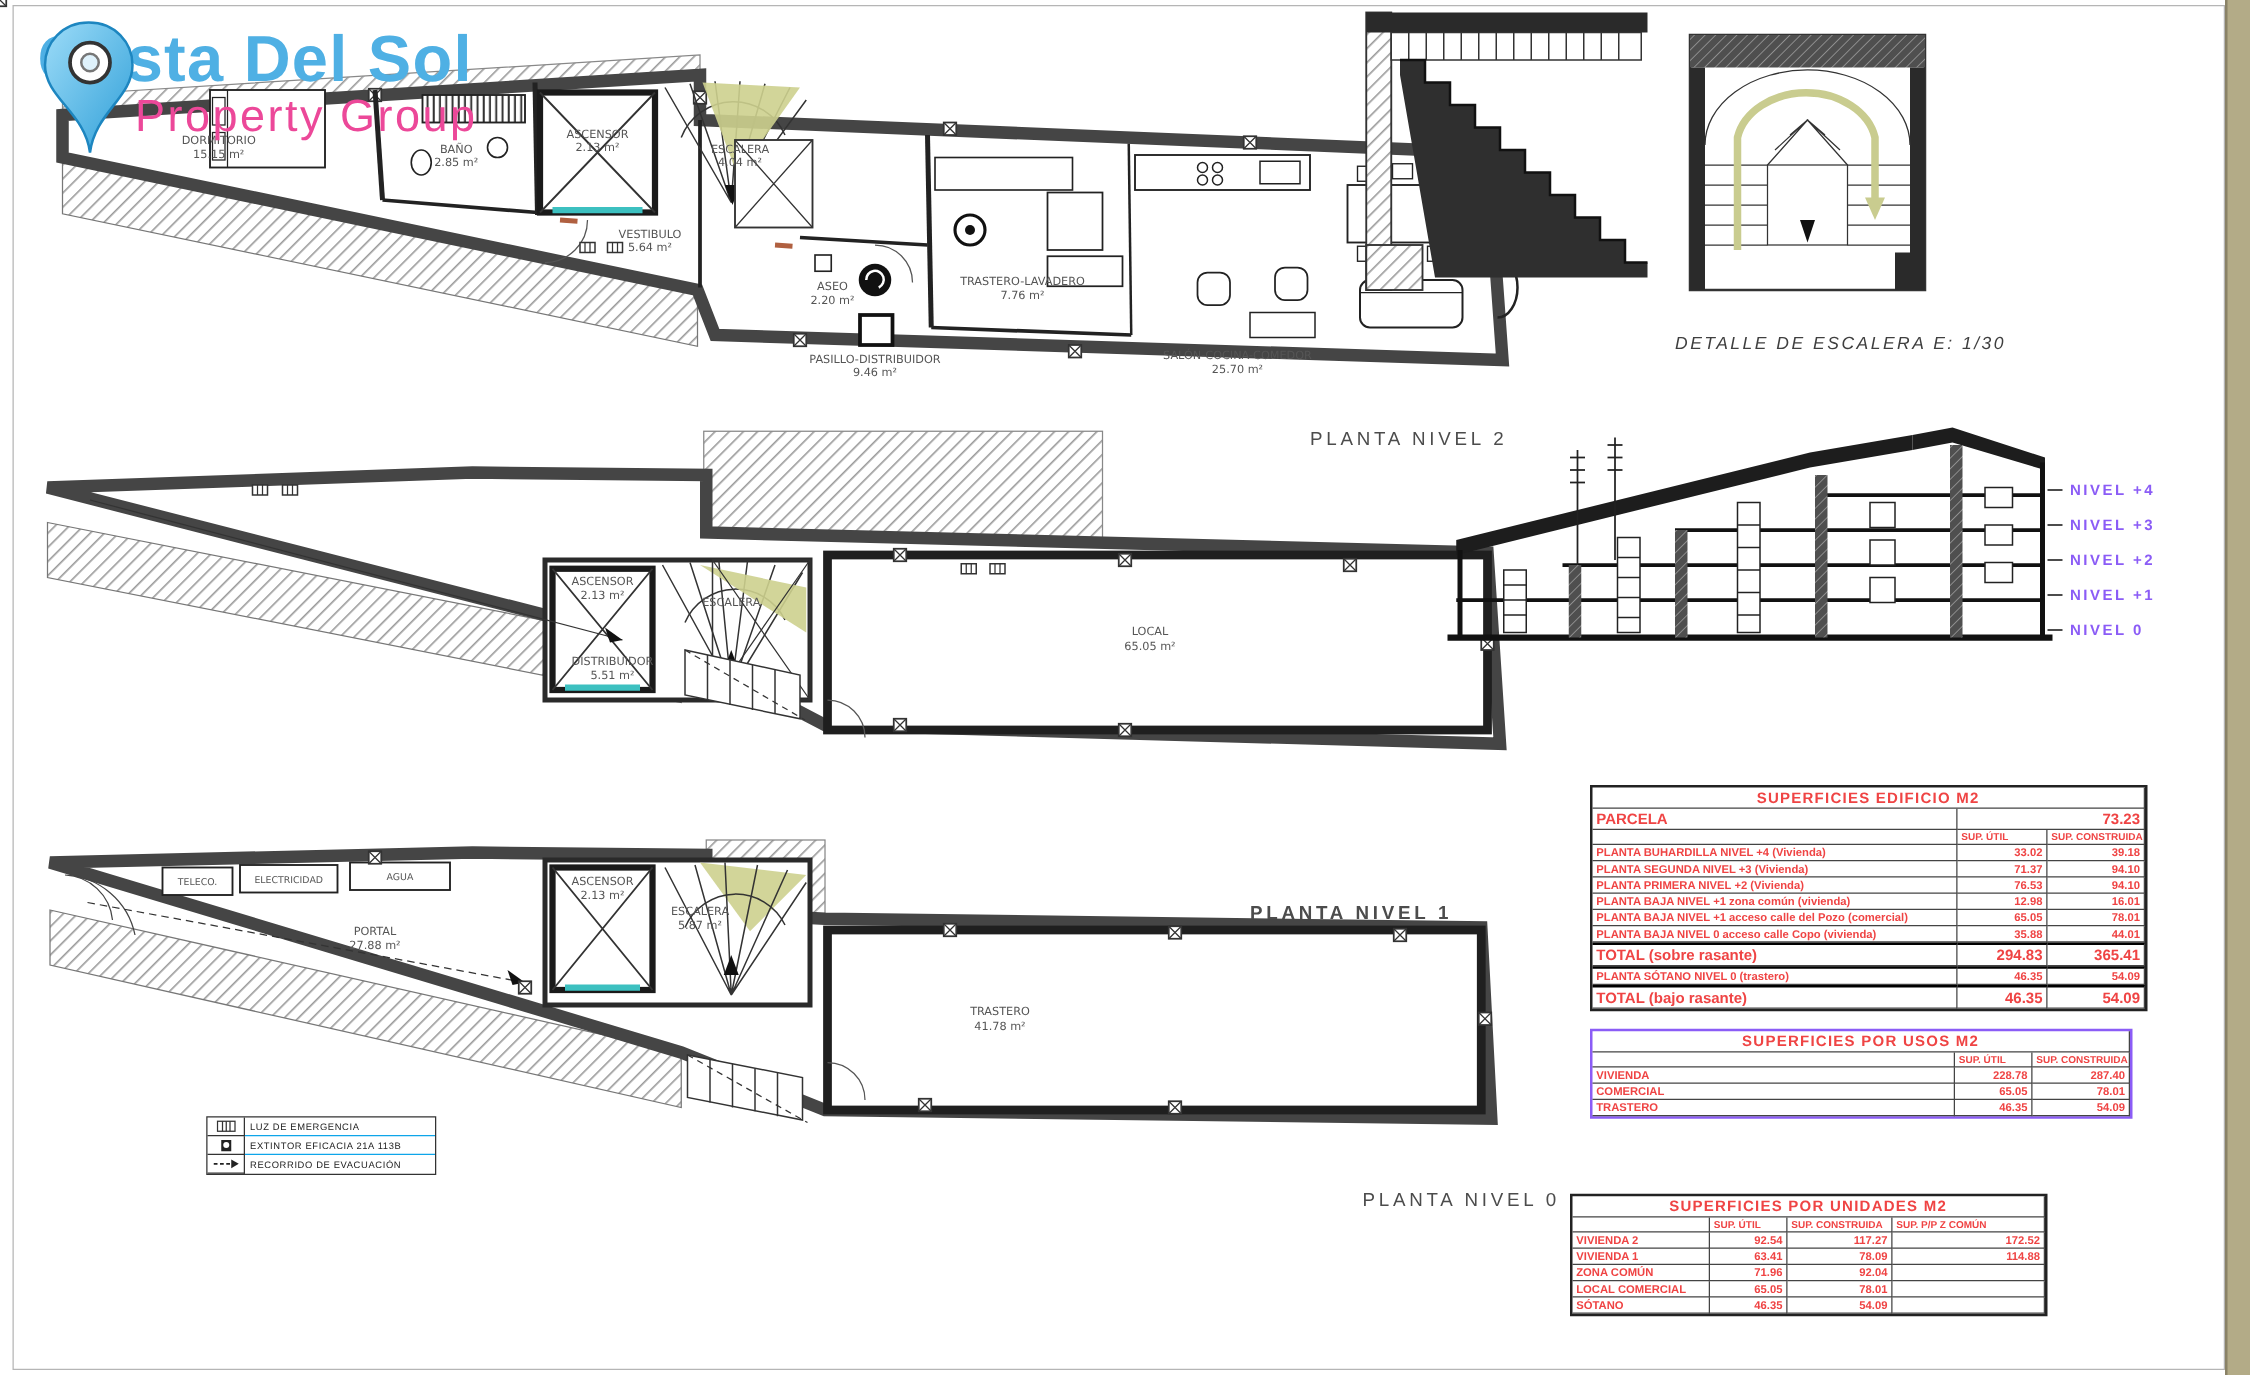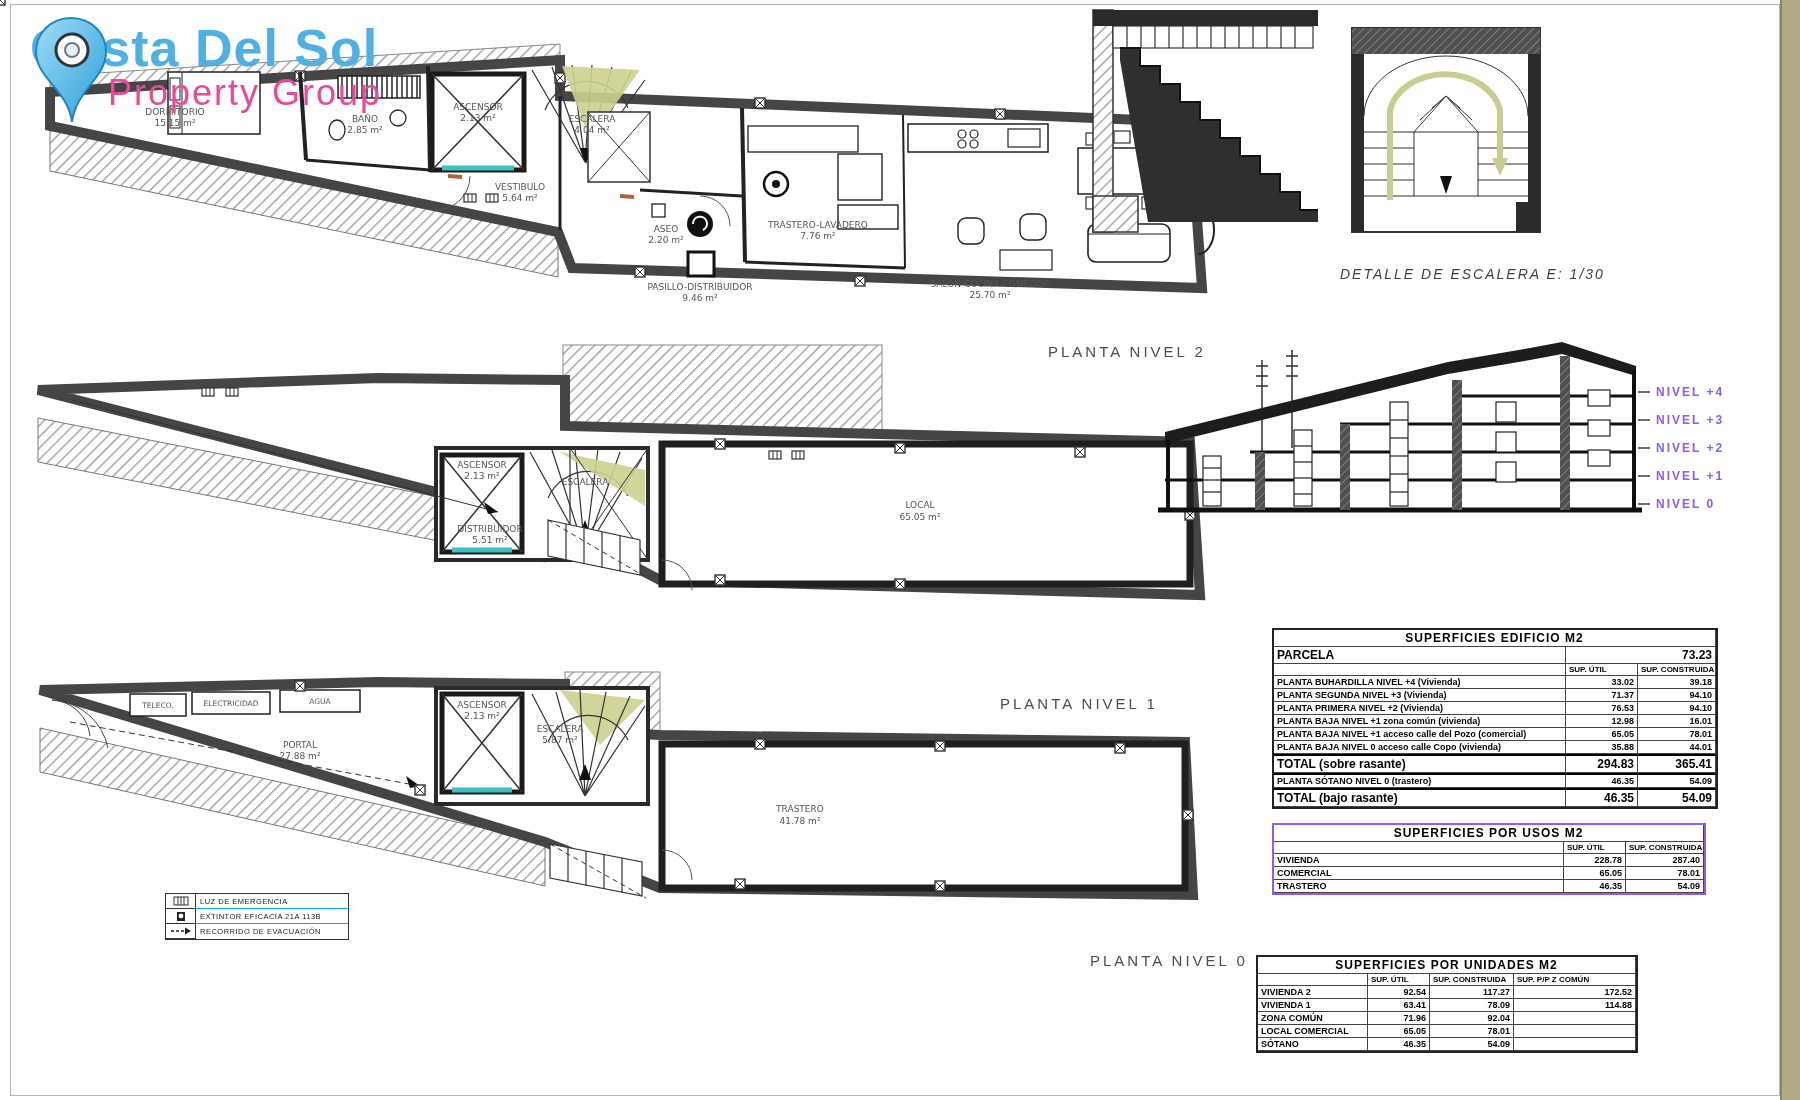--- a/index.html
+++ b/index.html
@@ -13,21 +13,21 @@
   .logo .title{position:absolute;left:22px;top:12px;font-size:52px;font-weight:bold;color:#4fb0e4;letter-spacing:1px;}
   .logo .subtitle{position:absolute;left:100px;top:66px;font-size:36px;color:#ec4899;letter-spacing:2px;}
   .logo svg{position:absolute;left:18px;top:8px;z-index:3;}
 
   
   .planlabel{position:absolute;font-size:15px;letter-spacing:3px;color:#4c4c4c;}
   .caption{position:absolute;font-size:14px;letter-spacing:2px;color:#3f3f3f;}
   .nivel{position:absolute;font-size:12px;font-weight:bold;letter-spacing:2px;color:#8b5cf6;}
 
   
-  .tbl{position:absolute;background:#fff;color:#000000;}
+  .tbl{position:absolute;background:#fff;color:#ef4444;}
   .tbl .cell{border-right:1px solid #444;border-bottom:1px solid #444;
     font-size:9px;font-weight:bold;padding:1px 3px;white-space:nowrap;overflow:hidden;
     display:flex;align-items:center;}
   .tbl .num{justify-content:flex-end;}
   .tbl .ttl{justify-content:center;font-size:12px;letter-spacing:1px;}
   .tbl .big{font-size:12px;}
   .t-ed{left:1272px;top:628px;width:442px;display:grid;grid-template-columns:292px 72px 78px;
         grid-auto-rows:minmax(12px,auto);border:2px solid #222;}
   .t-us{left:1272px;top:823px;width:430px;display:grid;grid-template-columns:290px 62px 78px;border:2px solid #8b5cf6;}
   .t-un{left:1256px;top:955px;width:378px;display:grid;grid-template-columns:110px 62px 84px 122px;border:2px solid #222;}
@@ -424,21 +424,21 @@
           <stop offset="0" stop-color="#9ddcf8"></stop>
             <stop offset="1" stop-color="#2f9fd8"></stop>
         </linearGradient>
       </defs>
       <circle cx="46" cy="36" r="16" fill="#ffffff" stroke="#333" stroke-width="3"></circle>
       <circle cx="46" cy="36" r="7" fill="#dff2fc" stroke="#777" stroke-width="2"></circle>
     </svg>
   </div>
 
   <div class="planlabel" style="left:1048px;top:343px;">PLANTA NIVEL 2</div>
-  <div class="planlabel" style="left:1000px;top:695px;">PLANTA NIVEL 1</div>
+  <div class="planlabel" style="left:1000px;top:722px;font-weight:bold;">PLANTA NIVEL 1</div>
   <div class="planlabel" style="left:1090px;top:952px;">PLANTA NIVEL 0</div>
   <div class="caption" style="left:1340px;top:266px;font-style:italic;">DETALLE DE ESCALERA E: 1/30</div>
 
   <div class="nivel" style="left:1656px;top:385px;">NIVEL +4</div>
   <div class="nivel" style="left:1656px;top:413px;">NIVEL +3</div>
   <div class="nivel" style="left:1656px;top:441px;">NIVEL +2</div>
   <div class="nivel" style="left:1656px;top:469px;">NIVEL +1</div>
   <div class="nivel" style="left:1656px;top:497px;">NIVEL 0</div>
 
   <div class="tbl t-ed">

